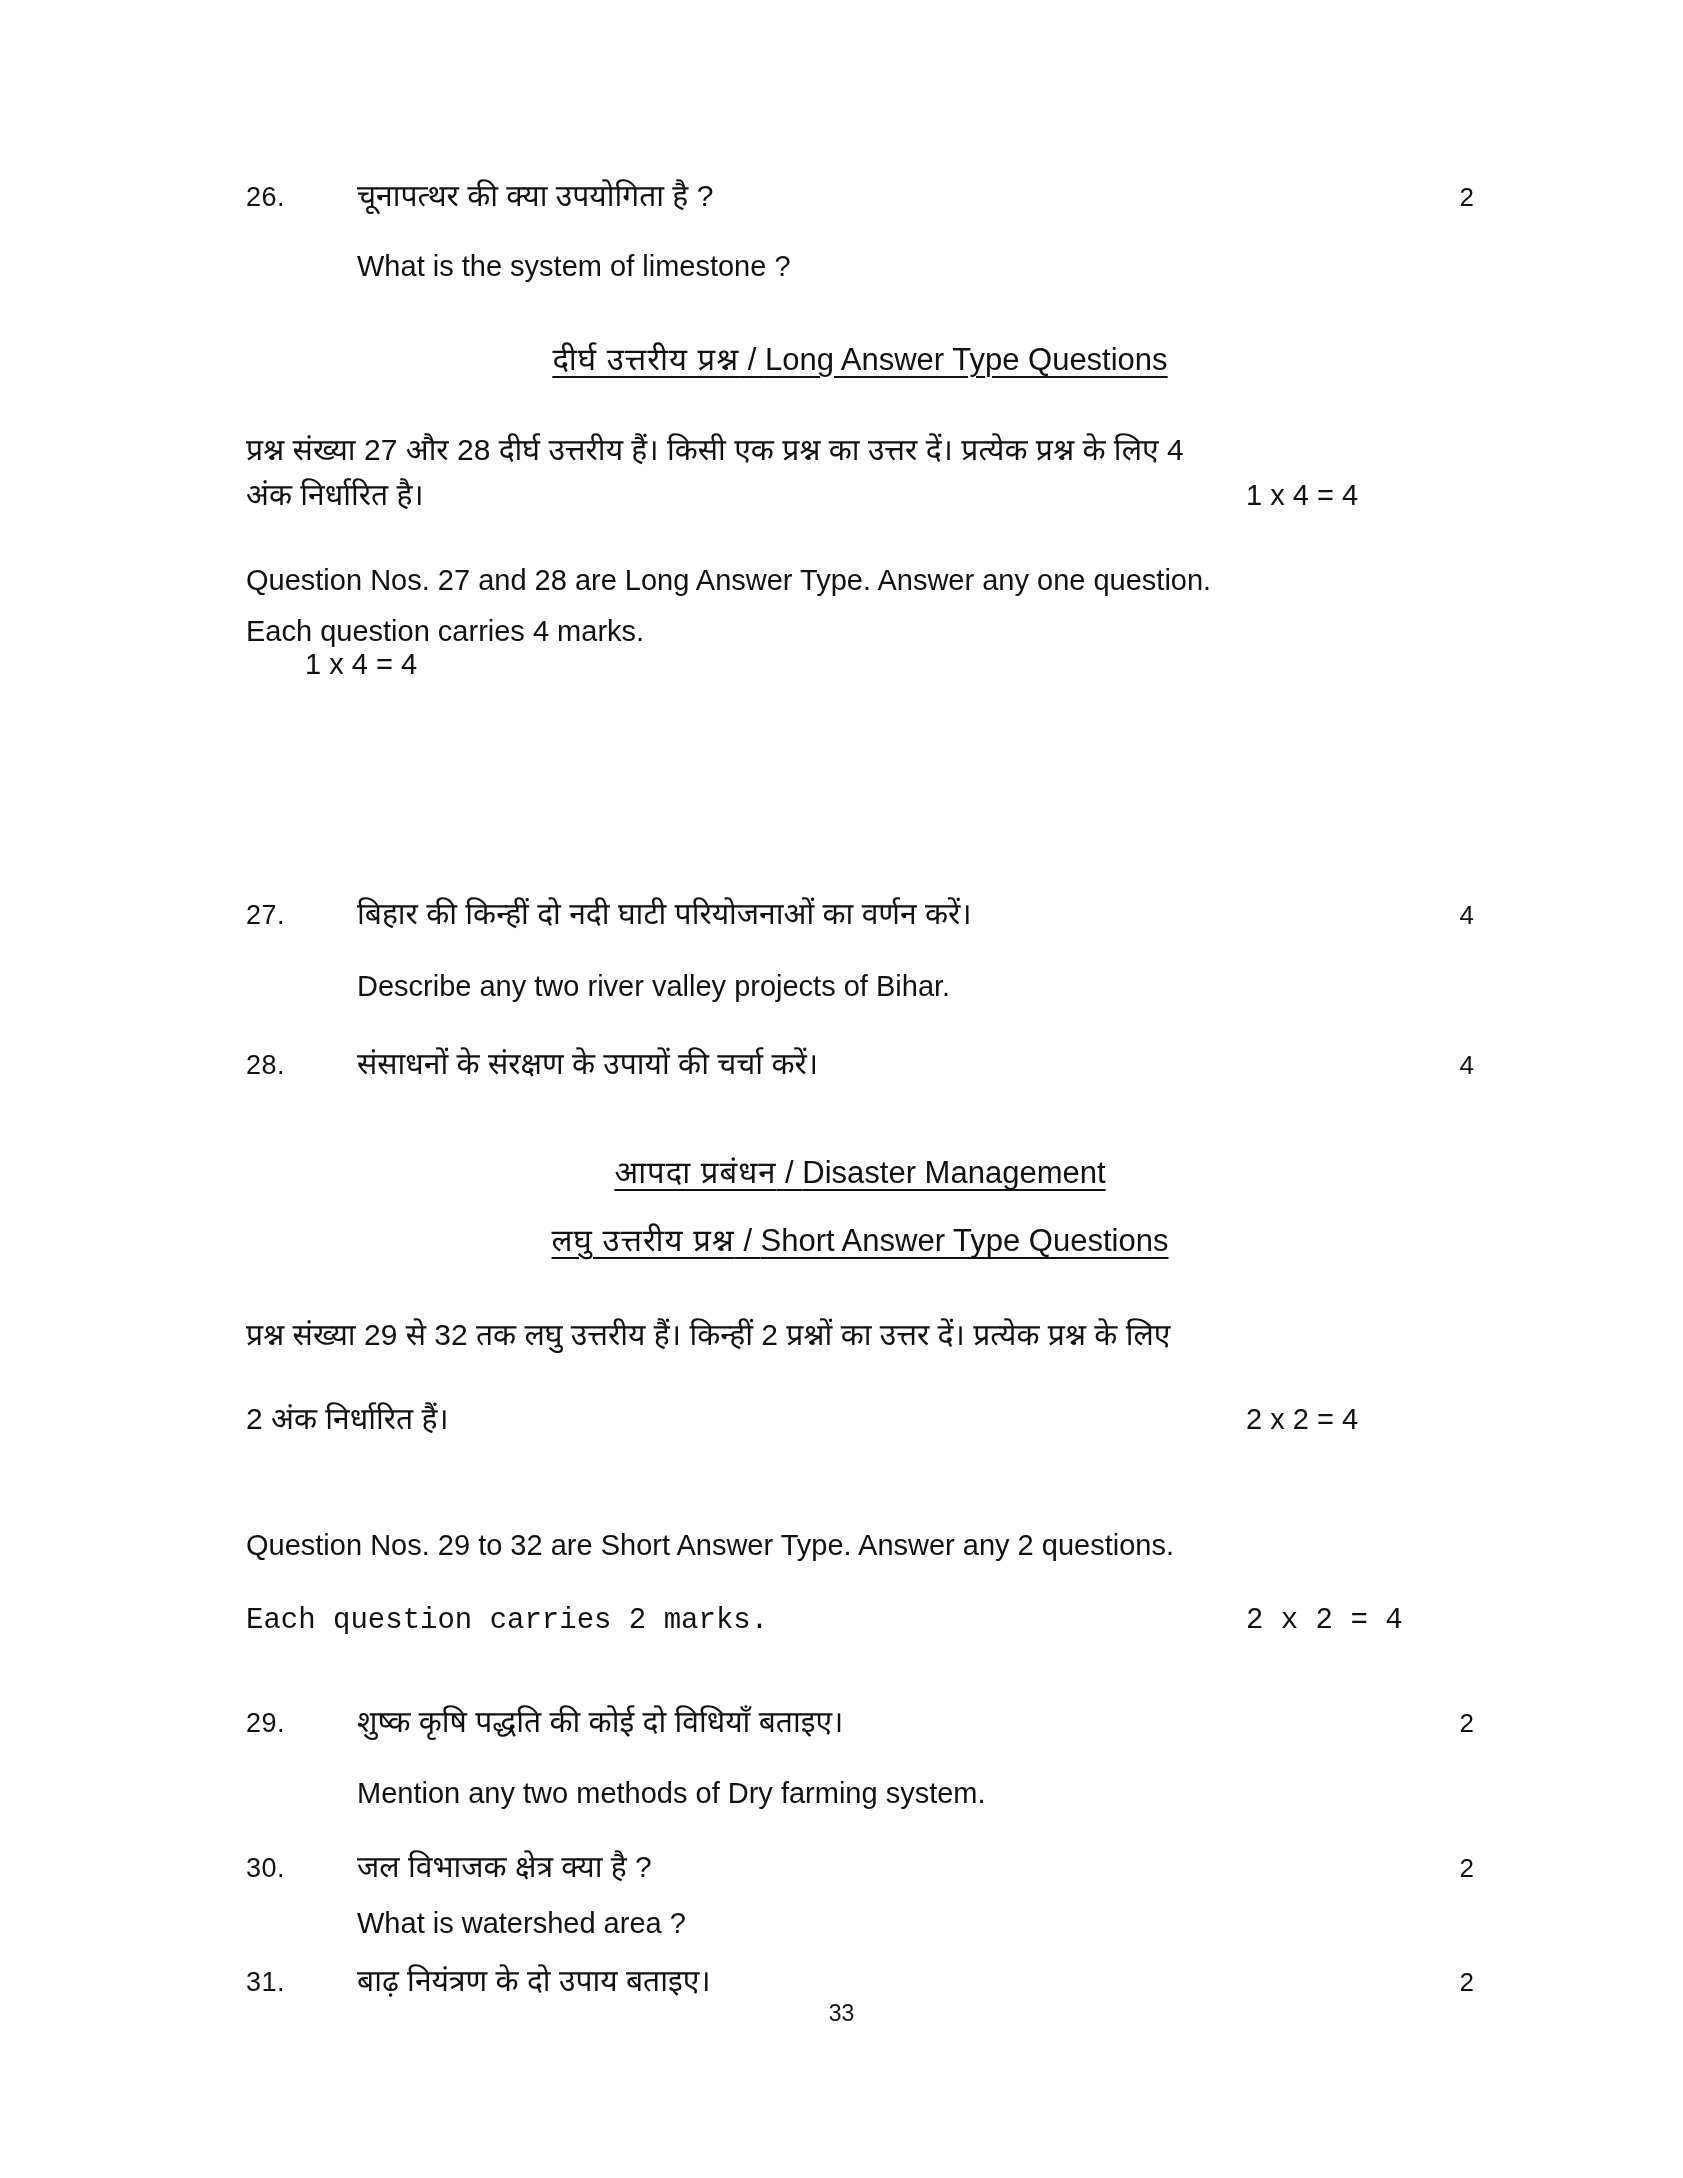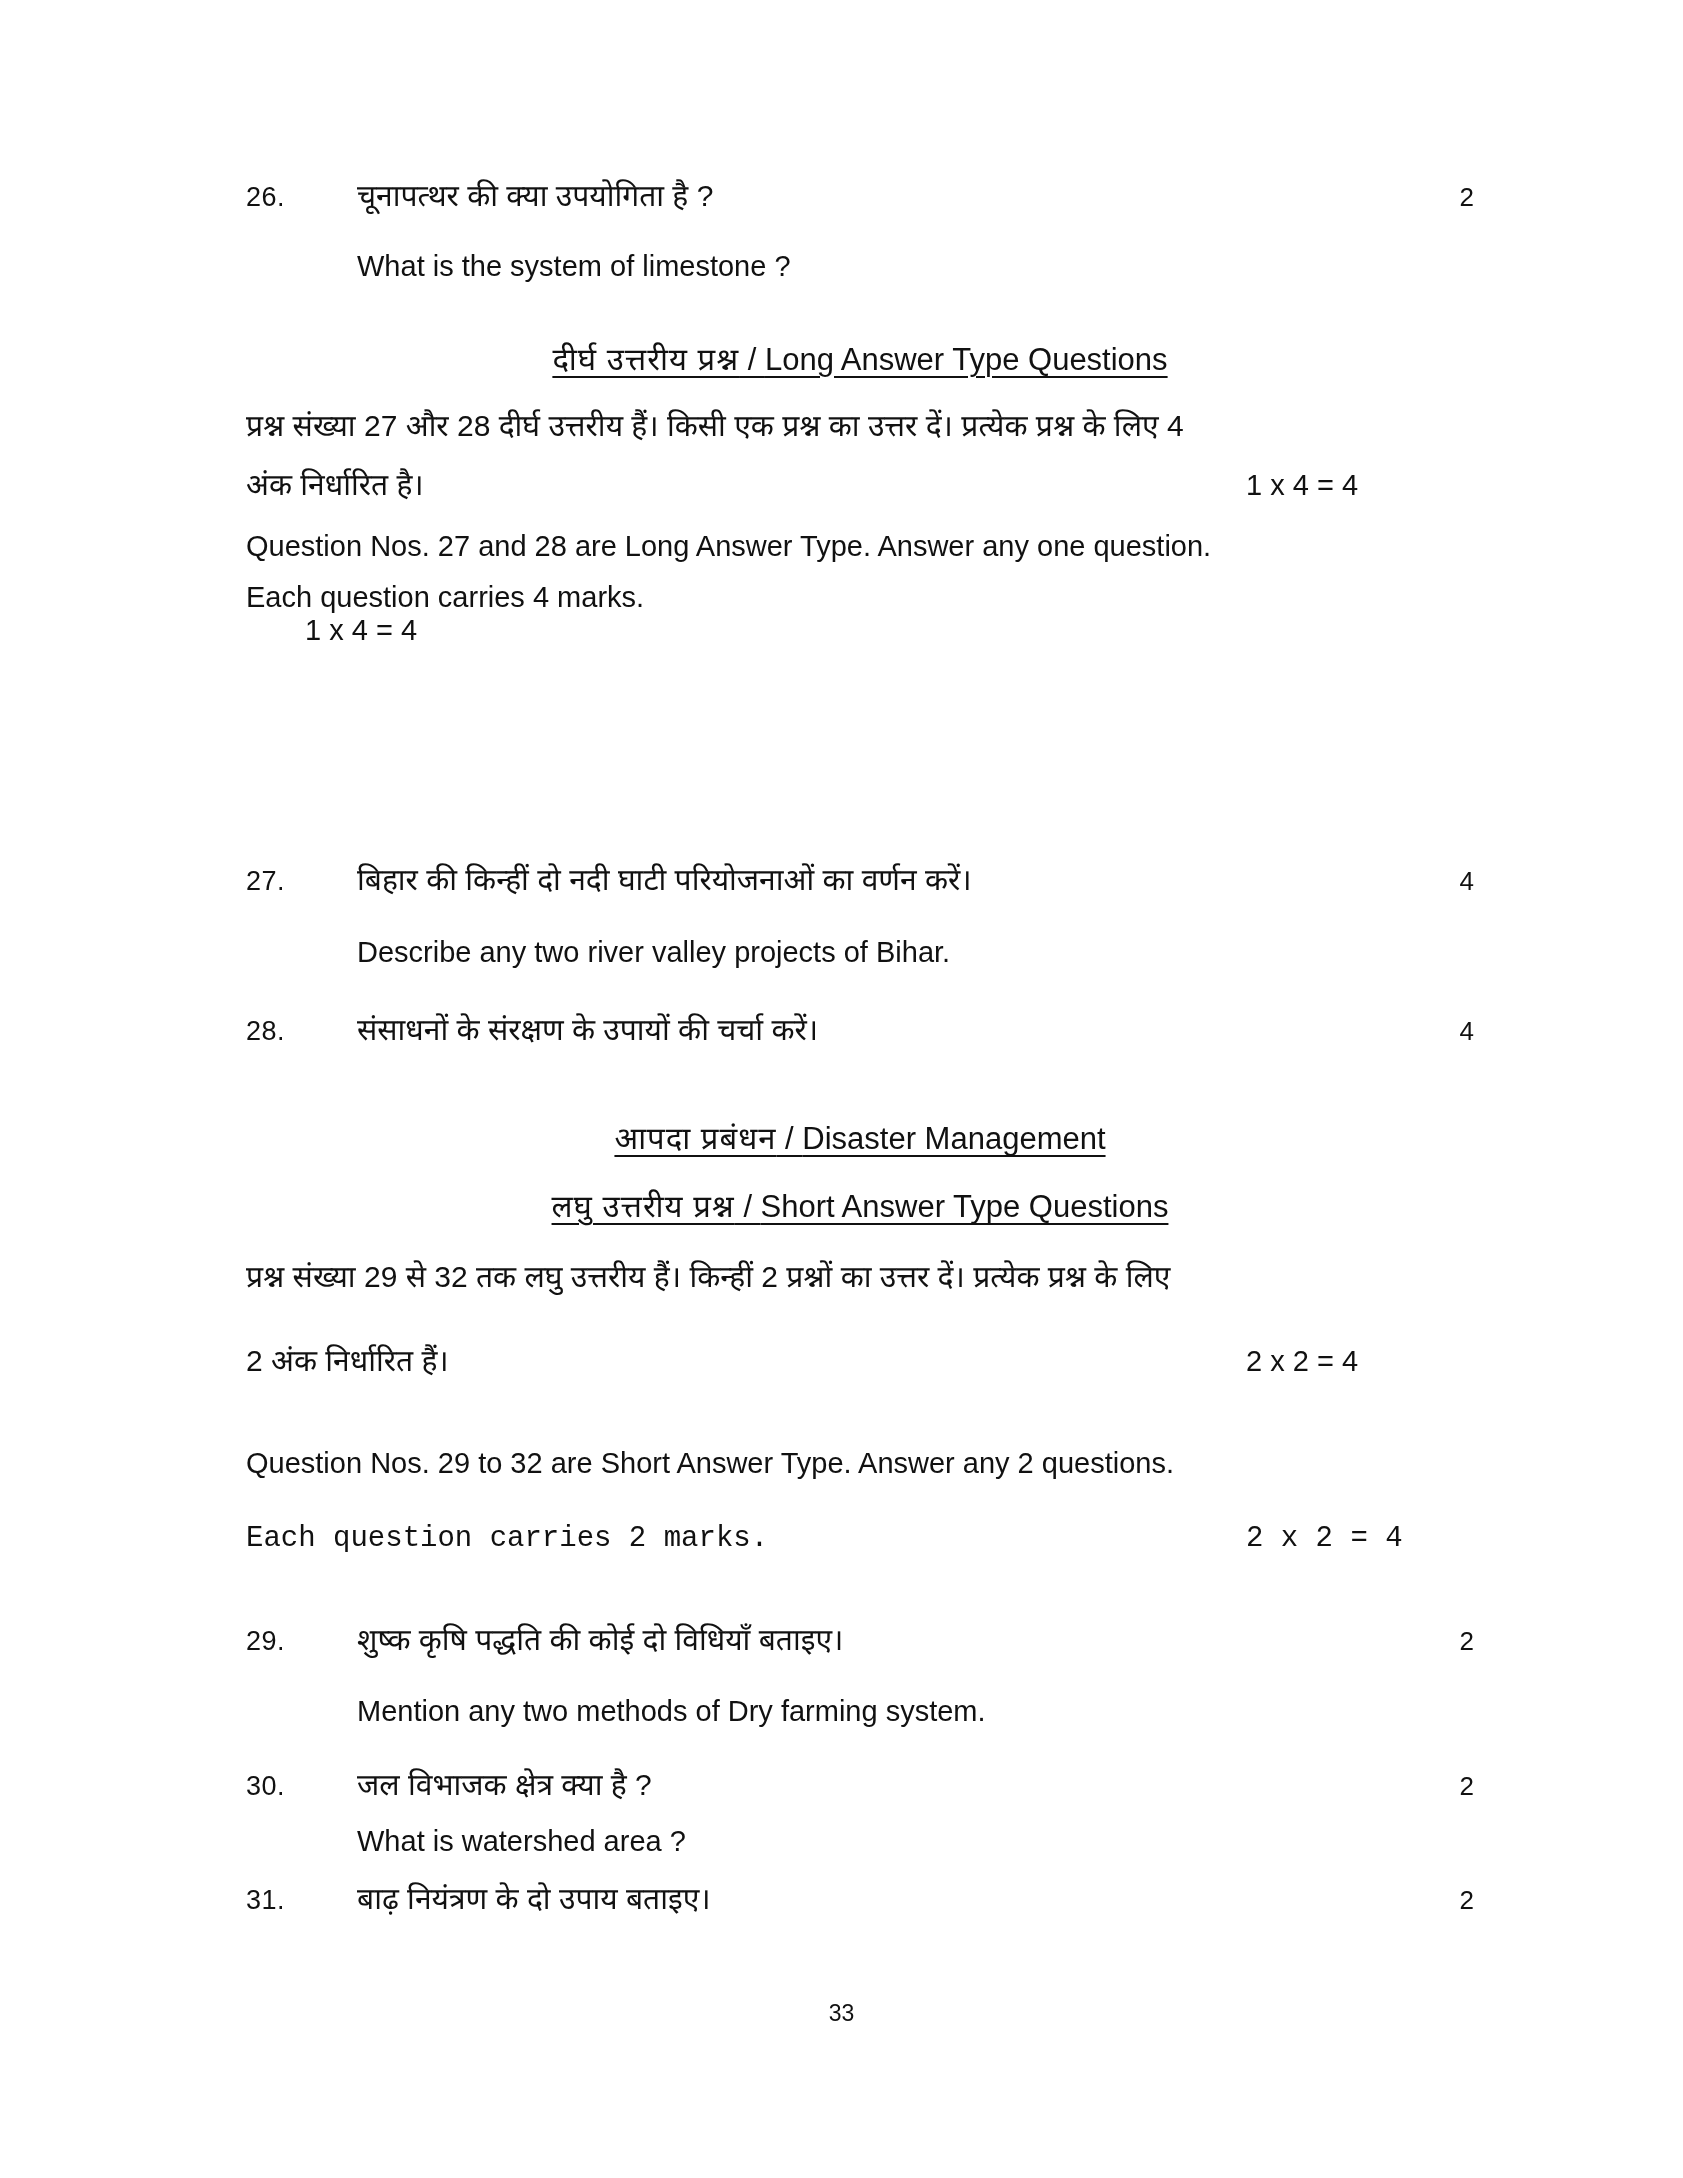--- a/index.html
+++ b/index.html
@@ -60,20 +60,21 @@
     text-align: right;
     font-size: 26px;
   }
 
   .para {
     font-size: 29px;
     line-height: 1.55;
     width: 100%;
     text-align: justify;
     text-justify: inter-word;
+    margin-top: 24px;
   }
 
   .para.hin {
     font-size: 30px;
   }
 
   .heading {
     font-size: 31px;
     text-align: center;
     width: 100%;
@@ -149,21 +150,21 @@
     <div class="spacer-lg" style="height:51px;"></div>
 
     <div class="heading">
       <span class="u"><span class="hin-part">दीर्घ  उत्तरीय  प्रश्न</span><span> / </span><span class="eng-bold">Long Answer Type Questions</span></span>
     </div>
 
     <div class="spacer-sm" style="height:24px;"></div>
 
     <div class="para hin">प्रश्न संख्या 27 और 28 दीर्घ उत्तरीय हैं। किसी एक प्रश्न का उत्तर दें। प्रत्येक प्रश्न के लिए 4</div>
 
-    <div class="markline" style="margin-top:14px;">
+    <div class="markline" style="">
       <div class="left hin">अंक निर्धारित है।</div>
       <div class="right">1 x 4 = 4</div>
     </div>
 
     <div class="spacer-sm" style="height:20px;"></div>
 
     <div class="para">Question Nos. 27 and 28 are Long Answer Type. Answer any one question.</div>
 
     <div class="markline" style="margin-top:12px;flex-direction:column;">
       <div class="left">Each question carries 4 marks.</div>

